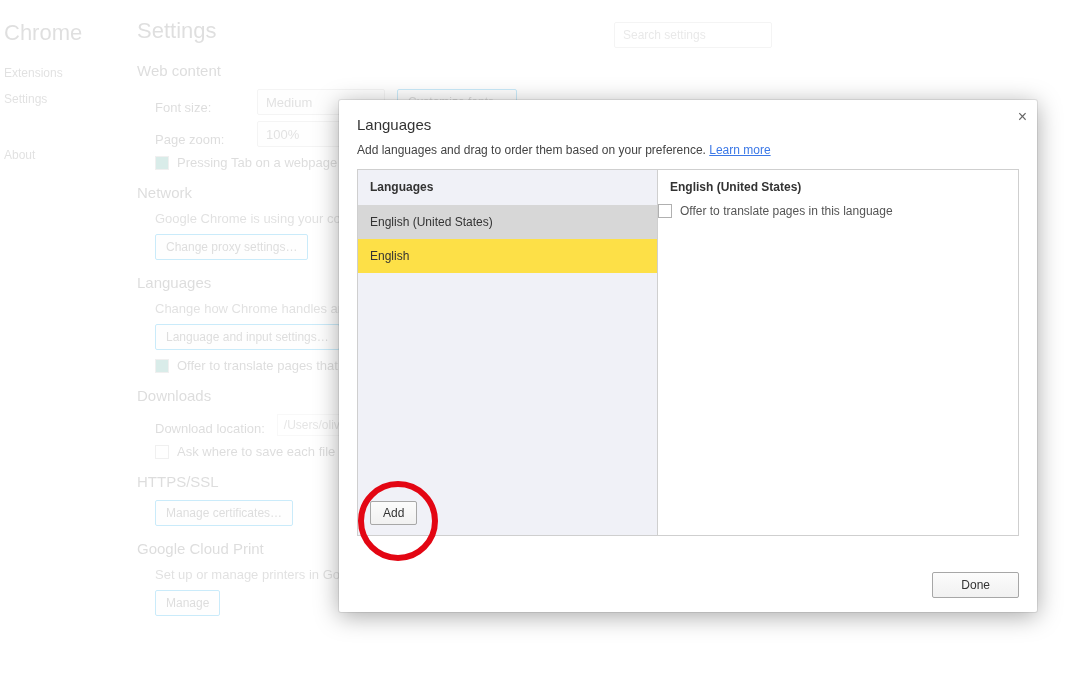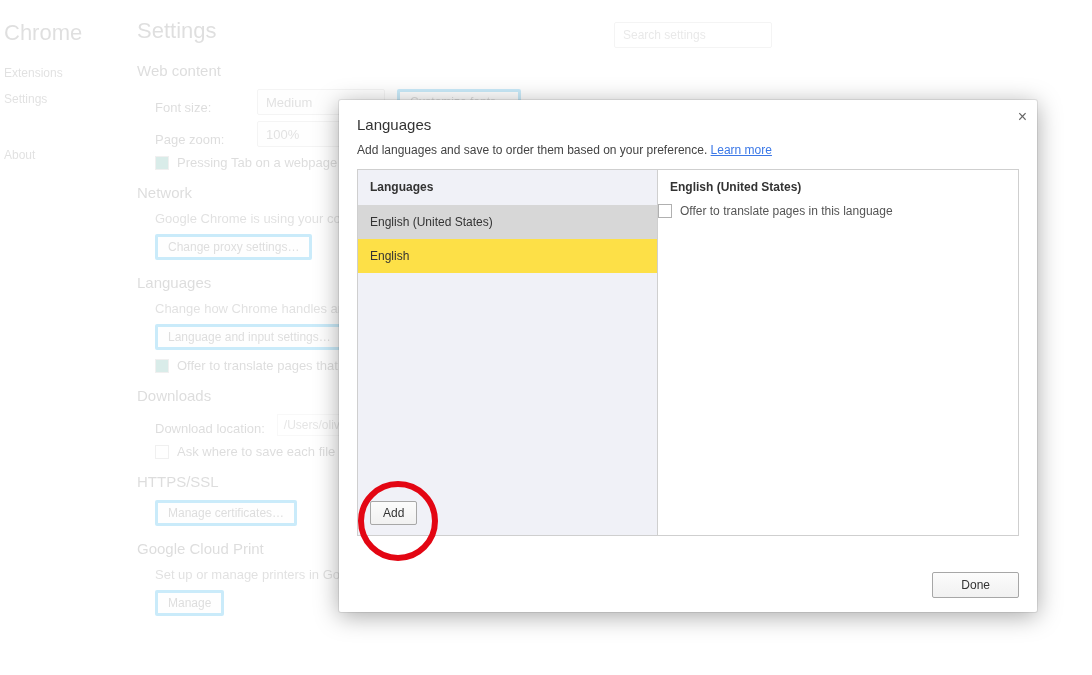--- a/index.html
+++ b/index.html
@@ -11,21 +11,21 @@
     .bg{position:absolute;inset:0;z-index:1;padding:22px 0 0 0;}
     .sidebar{position:absolute;left:4px;top:20px;width:130px;}
     .sidebar-title{font-size:22px;color:#6f6f6f;margin-bottom:20px;}
     .sidebar-item{display:block;font-size:12px;color:#777;margin-bottom:12px;cursor:pointer;}
     .main{position:absolute;left:137px;top:18px;width:720px;}
     .page-title{font-size:22px;color:#6f6f6f;margin-bottom:18px;}
     .section-title{font-size:15px;color:#666;margin:14px 0 10px 0;}
     .row{display:flex;align-items:flex-end;gap:12px;margin:6px 0 6px 18px;font-size:13px;color:#666;}
     .label{width:90px;}
     .select{display:flex;align-items:center;justify-content:space-between;width:128px;height:26px;border:1px solid #ccc;border-radius:2px;padding:0 8px;color:#777;background:#fafafa;}
-    .btn{display:inline-flex;align-items:center;height:26px;border:3px solid #0ea5e9;border-radius:2px;padding:0 10px;color:#666;background:#fafafa;font-size:12px;}
+    .btn{display:inline-flex;align-items:center;height:26px;border:1px solid #0ea5e9;border-radius:2px;padding:0 10px;color:#666;background:#fafafa;font-size:12px;}
     .check-row{display:flex;align-items:center;gap:8px;margin:8px 0 0 18px;color:#666;font-size:13px;}
     .checkbox{width:14px;height:14px;border:1px solid #bbb;background:#fff;}
     .checkbox.checked{background:#5a9;}
     .desc{margin:3px 0 8px 18px;color:#777;font-size:13px;}
     .textish{border:1px solid #ddd;padding:3px 6px;font-size:12px;color:#888;}
     .search-box{position:absolute;right:232px;top:22px;width:158px;height:26px;border:1px solid #ccc;border-radius:2px;padding:0 8px;color:#999;font-size:12px;display:flex;align-items:center;background:#fff;z-index:1;}
     .link{color:#3b78e7;text-decoration:underline;}
 
     .tri{width:0;height:0;border-left:4px solid transparent;border-right:4px solid transparent;border-top:5px solid #888;}
 
@@ -138,21 +138,21 @@
   </div>
 
   <div class="dim-overlay"></div>
 
   <div class="modal">
     <span class="modal-close">×</span>
     <div class="modal-head">
       <div class="modal-title">Languages</div>
     </div>
     <div class="modal-sub">
-      <span>Add languages and save to order them based on your preference. </span>
+      <span>Add languages and drag to order them based on your preference. </span>
       <a class="link">Learn more</a>
     </div>
     <div class="modal-body">
       <div class="col-left">
         <div class="col-header">Languages</div>
         <div class="lang-list">
           <div class="lang-item selected">English (United States)</div>
           <div class="lang-item">English</div>
         </div>
         <div class="add-area">

